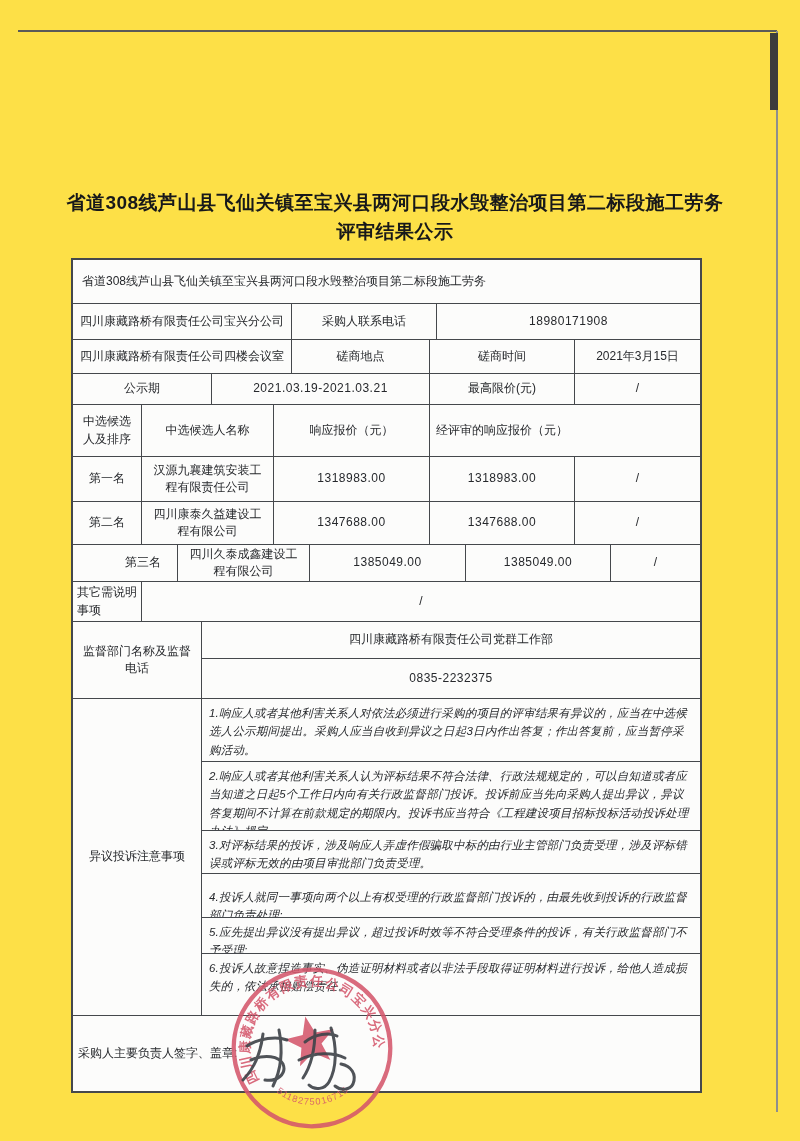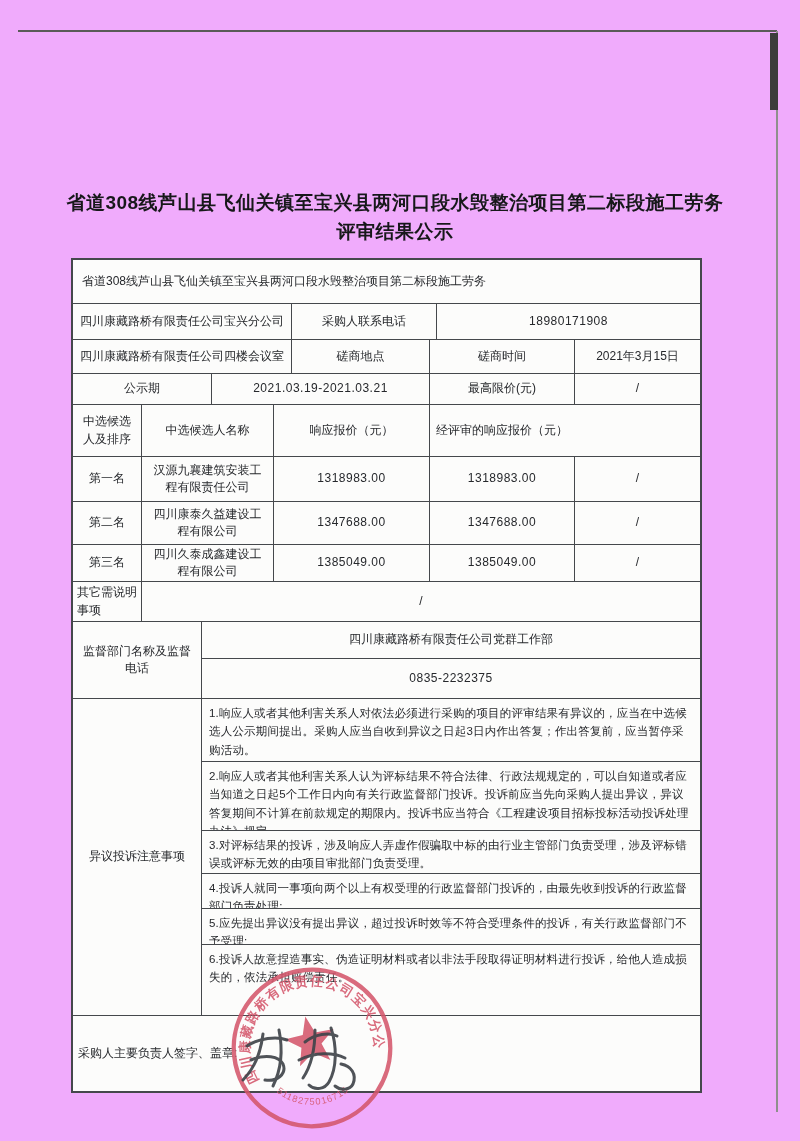--- a/index.html
+++ b/index.html
@@ -4,21 +4,21 @@
 <style>
   * { margin:0; padding:0; box-sizing:border-box; }
   html,body { width:800px; }
   body{
     font-family:"Liberation Sans","DejaVu Sans",sans-serif;
     background:#ffffff;
   }
   .page{
     position:relative;
     width:800px; height:1141px;
-    background:#f0abfc;
+    background:#fde047;
     overflow:hidden;
     color:#26282c;
   }
   
   .scan-top{ position:absolute; left:18px; top:30px; width:759px; height:2px; background:#5a5a58; }
   .scan-right{ position:absolute; left:776px; top:31px; width:2px; height:1081px; background:#8f8f8d; }
   .scan-corner{ position:absolute; left:770px; top:33px; width:8px; height:77px; background:#3d3d3c; }
 
   .title{
     position:absolute; left:60px; top:188px; width:670px;
@@ -39,45 +39,45 @@
     text-align:center; padding:2px 6px; line-height:1.45;
     overflow:hidden;
   }
   .cell + .cell, .cell + .subcol, .subcol + .cell{ border-left:1.5px solid #45484c; }
   .subcol{ display:flex; flex-direction:column; flex:1; }
   .subcol > .cell{ border-left:none; border-bottom:1.5px solid #45484c; }
   .subcol > .cell:last-child{ border-bottom:none; }
   .left-al{ justify-content:flex-start; text-align:left; }
   .para{
     align-items:flex-start; justify-content:flex-start; text-align:left;
-    padding:5px 9px 4px 7px; font-size:11.5px; line-height:1.6; letter-spacing:0.2px;
+    padding:5px 9px 4px 7px; font-size:11.5px; line-height:1.6; letter-spacing:0.2px;font-style:italic;
   }
   .num{ letter-spacing:0.5px; }
 
   
   .w-label1{ width:138px; flex:none; }
   .w-val1{ width:218px; flex:none; }
   .w-label2{ width:145px; flex:none; }
   .w-val2{ flex:1; }
   .w-rank{ width:68px; flex:none; }
   .w-name{ width:132px; flex:none; }
   .w-price{ width:156px; flex:none; }
   .w-eval{ width:145px; flex:none; }
   .w-score{ flex:1; }
   .w-sup{ width:128px; flex:none; }
   .w-rest{ flex:1; }
 
   
   .h-info1{ height:44px; } .h-info2{ height:36px; } .h-info3{ height:34px; } .h-info4{ height:31px; }
-  .h-chead{ height:52px; } .h-c1{ height:45px; } .h-c2{ height:43px; } .h-c3{ height:37px; }
+  .h-chead{ height:52px; } .h-c1{ height:45px; } .h-c2{ height:43px; } .h-c3{ height:37px;padding-left:36px; }
   .h-other{ height:40px; }
   .h-sup{ height:77px; } .h-sup-a{ height:37px; flex:none; } .h-sup-b{ flex:1; }
   .h-obj{ height:317px; }
   .h-o1{ height:63px; flex:none; } .h-o2{ height:69px; flex:none; } .h-o3{ height:43px; flex:none; }
-  .h-o4{ height:35px; flex:none; } .h-o5{ height:36px; flex:none; } .h-o6{ flex:1; }
+  .h-o4{ height:35px; flex:none;margin-top:9px; } .h-o5{ height:36px; flex:none; } .h-o6{ flex:1; }
   .h-sign{ height:75px; }
 
   .sign-cell{ justify-content:flex-start; text-align:left; padding-left:5px; font-size:12px; }
 
   
   .stamp{
     position:absolute; left:224px; top:960px; width:176px; height:176px;
     transform:rotate(-12deg); opacity:0.87; z-index:5; pointer-events:none;
   }
   .signature{

